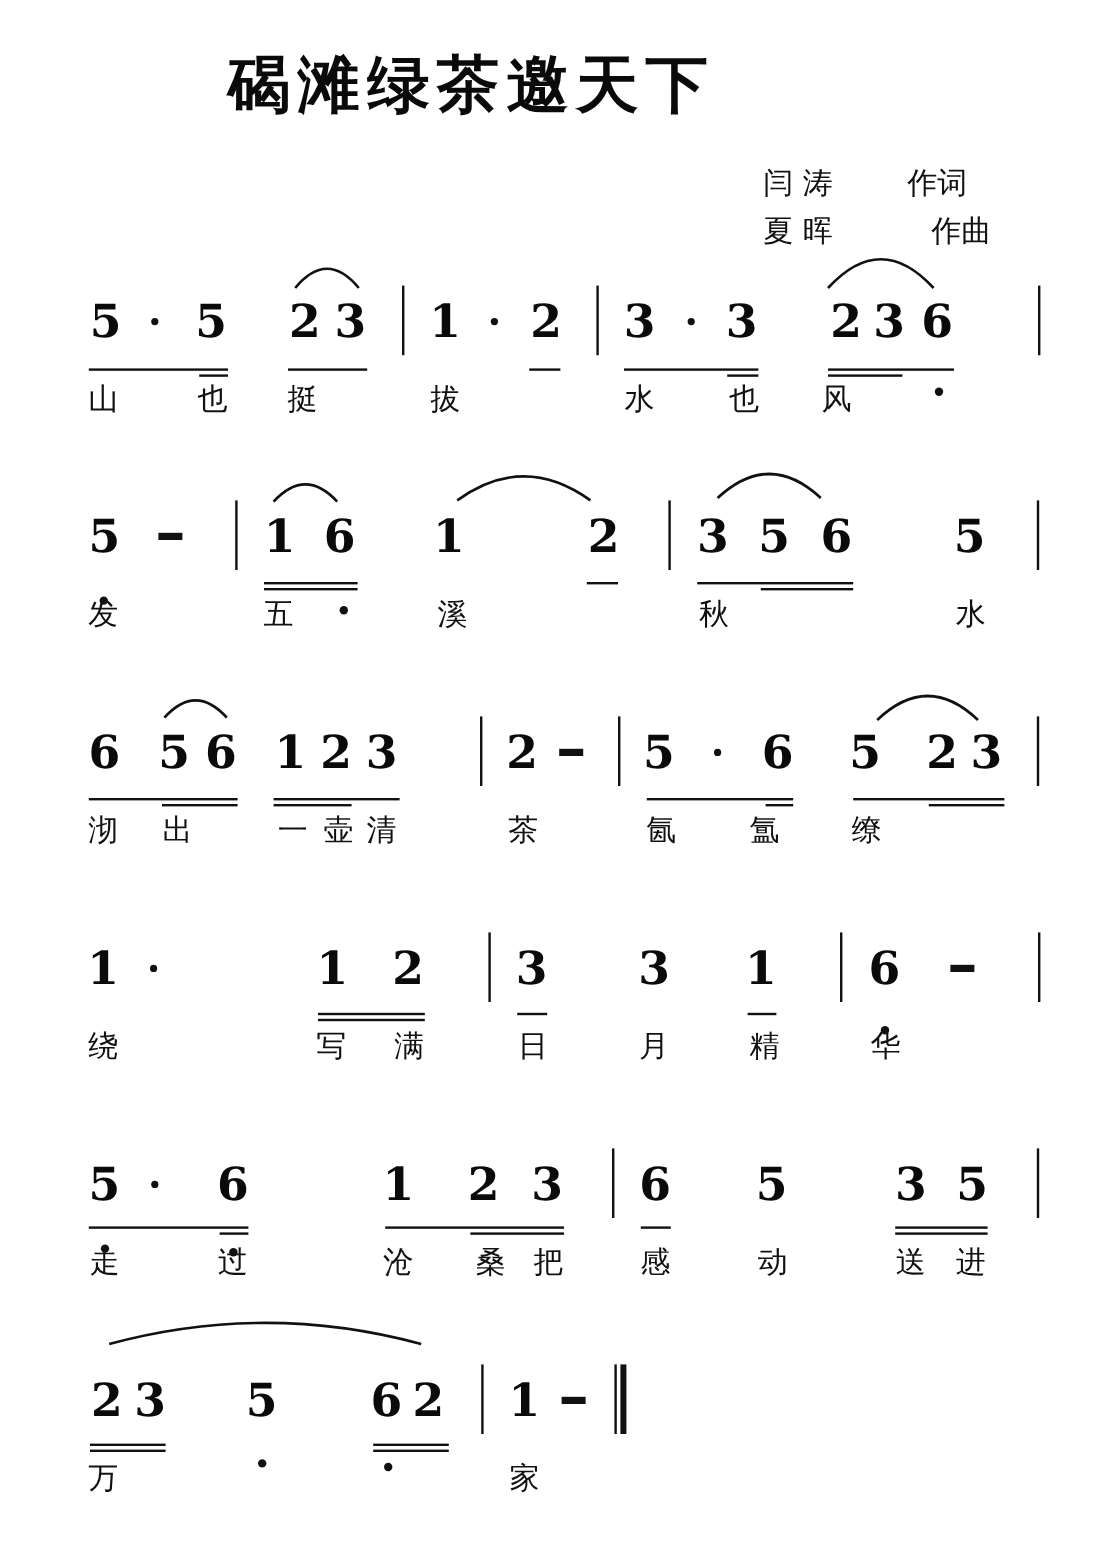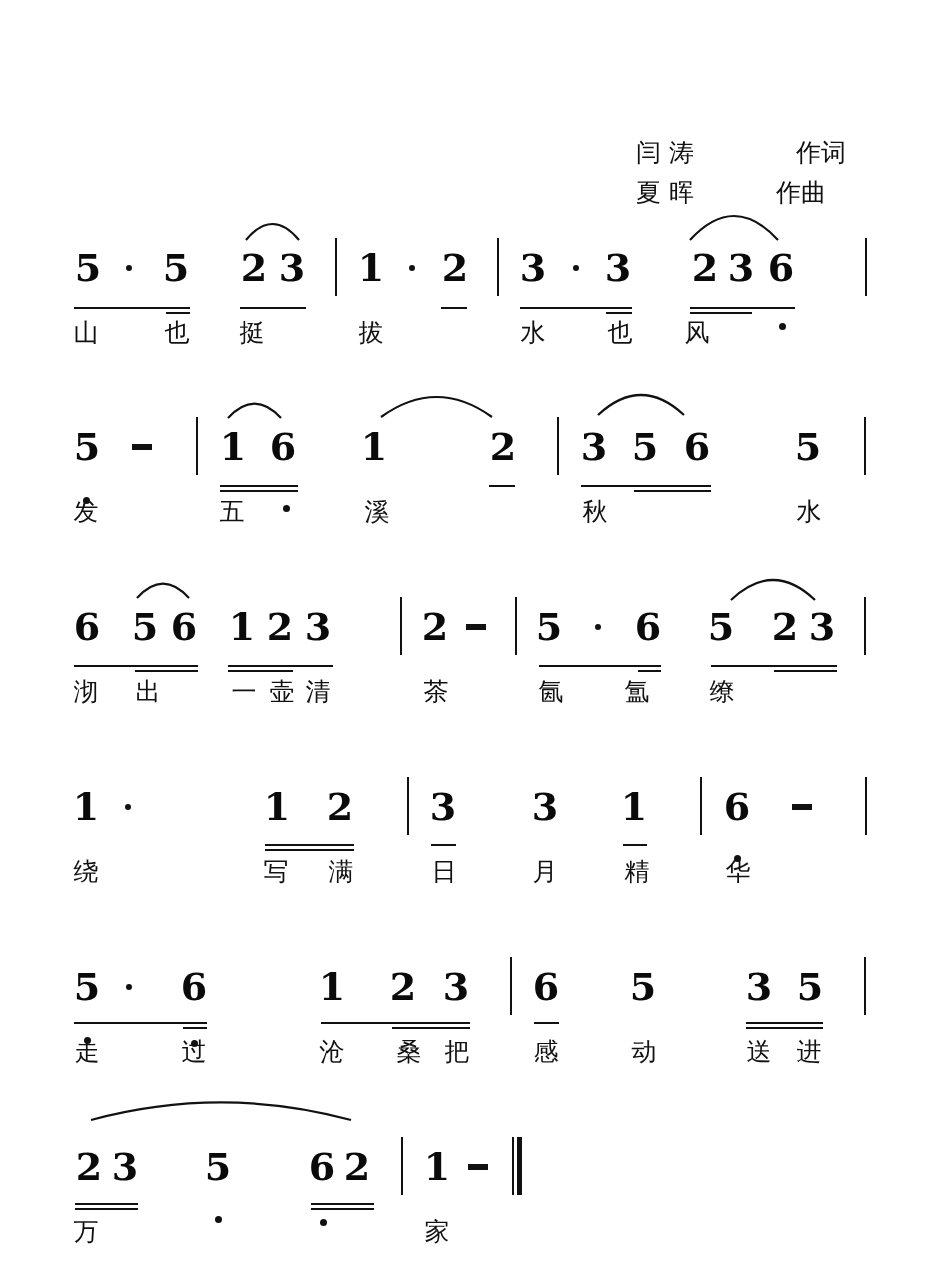--- a/index.html
+++ b/index.html
@@ -14,23 +14,24 @@
   .uline { position: absolute; height: 2px; background: #111; }
   .bar { position: absolute; width: 2px; height: 58px; background: #111; }
   .finalbar { position: absolute; width: 5px; height: 58px; background: #111; }
   .lyric { position: absolute; font-size: 25px; font-family: "DejaVu Serif", serif; color: #111; transform: translateX(-50%); white-space: nowrap; }
   svg.arcs { position: absolute; left: 0; top: 0; width: 925px; height: 1287px; pointer-events: none; }
 </style>
 </head>
 <body>
 
 <div id="page">
+  <div class="title">碣滩绿茶邀天下</div>
 
   <div class="credit" style="left:636px; top:136px;">闫  涛</div>
-  <div class="credit" style="left:796px; top:136px;">作词</div>
+  <div class="credit" style="left:756px; top:136px;">作词</div>
   <div class="credit" style="left:636px; top:176px;">夏  晖</div>
   <div class="credit" style="left:776px; top:176px;">作曲</div>
 
   <div id="score">
       <div class="note" style="left: 88px; top: 249px;">5</div>
       <div class="note" style="left: 176px; top: 249px;">5</div>
       <div class="note" style="left: 254px; top: 249px;">2</div>
       <div class="note" style="left: 292px; top: 249px;">3</div>
       <div class="note" style="left: 371px; top: 249px;">1</div>
       <div class="note" style="left: 455px; top: 249px;">2</div>

